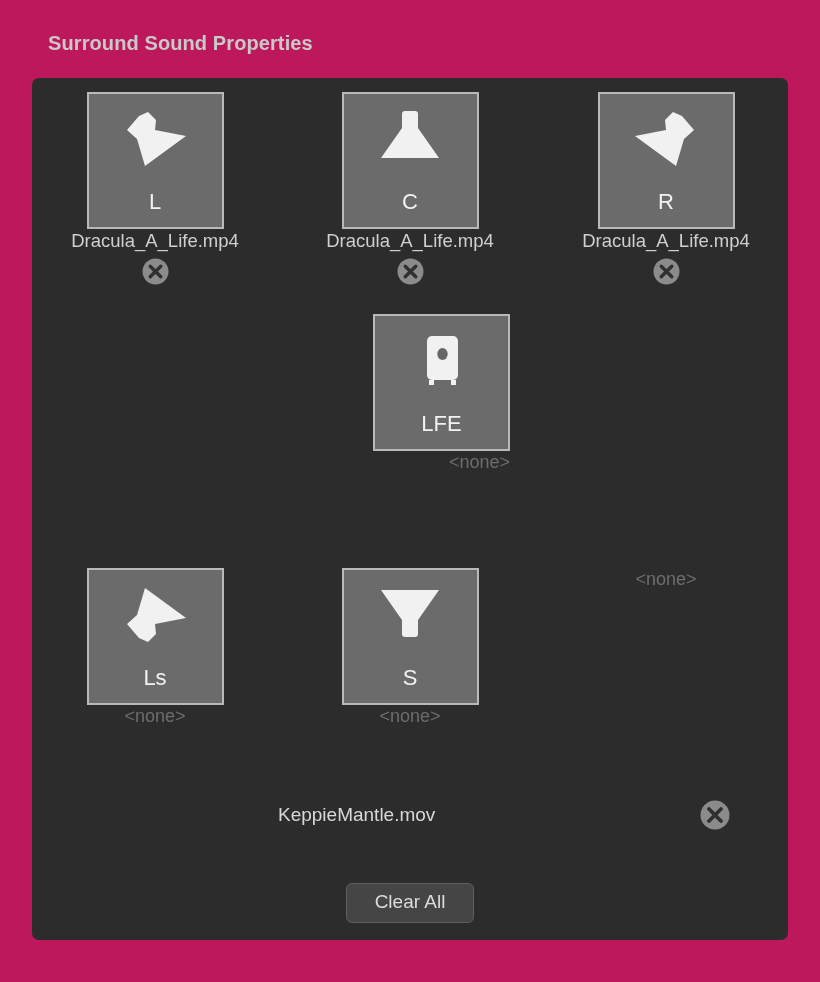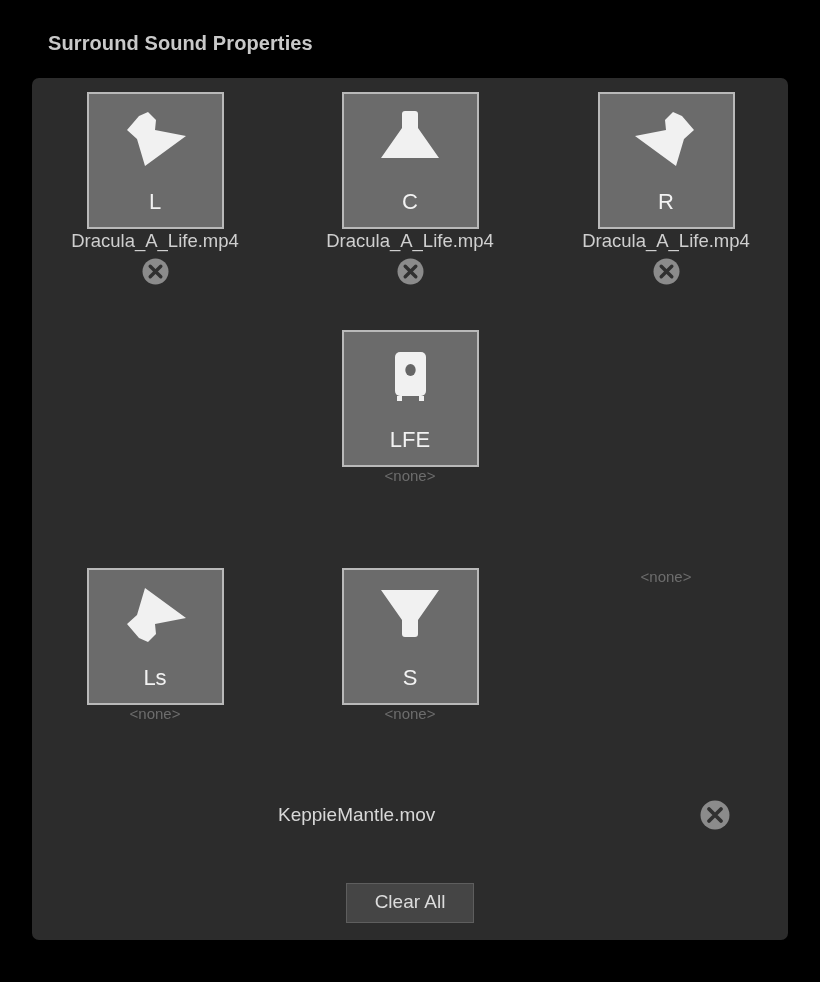--- a/index.html
+++ b/index.html
@@ -9,21 +9,21 @@
     height: 982px;
     background: #1e1e1e;
     font-family: "Liberation Sans", "DejaVu Sans", sans-serif;
     overflow: hidden;
   }
 
   #root {
     position: relative;
     width: 820px;
     height: 982px;
-    background: #000000;
+    background: #be185d;
   }
 
   
   .panel-title {
     position: absolute;
     left: 48px;
     top: 32px;
     font-size: 20px;
     font-weight: 700;
     color: #c9c9c9;
@@ -58,21 +58,21 @@
     flex-direction: column;
     align-items: center;
   }
 
   
   .col-left   { left: 23px; }
   .col-center { left: 278px; }
   .col-right  { left: 534px; }
 
   .row-front  { top: 14px; }
-  .row-lfe    { top: 252px; }
+  .row-lfe    { top: 236px; align-items: flex-end; }
   .row-rear   { top: 490px; }
 
   .tile {
     position: relative;
     width: 137px;
     height: 137px;
     background: #6b6b6b;
     border: 2px solid #b9b9b9;
     display: flex;
     flex-direction: column;
@@ -107,21 +107,21 @@
   .assign {
     font-size: 18.5px;
     color: #cfcfcf;
     white-space: nowrap;
     line-height: 1.25;
     text-align: center;
   }
 
   .assign.none {
     color: #6d6d6d;
-    font-size: 15px;
+    font-size: 18px;
   }
 
   .clear-btn {
     margin-top: 6px;
     width: 27px;
     height: 27px;
     display: block;
     cursor: pointer;
   }
   .clear-btn svg { display: block; width: 100%; height: 100%; }
@@ -157,21 +157,21 @@
   
   .clear-all {
     position: absolute;
     left: 50%;
     transform: translateX(-50%);
     top: 805px;
     min-width: 128px;
     padding: 7px 22px 9px;
     background: #454545;
     border: 1px solid #5e5e5e;
-    border-radius: 0;
+    border-radius: 6px;
     color: #dcdcdc;
     font-size: 19px;
     font-family: "Liberation Sans", "DejaVu Sans", sans-serif;
     cursor: pointer;
     line-height: 1.15;
   }
 </style>
 </head>
 <body>
 

